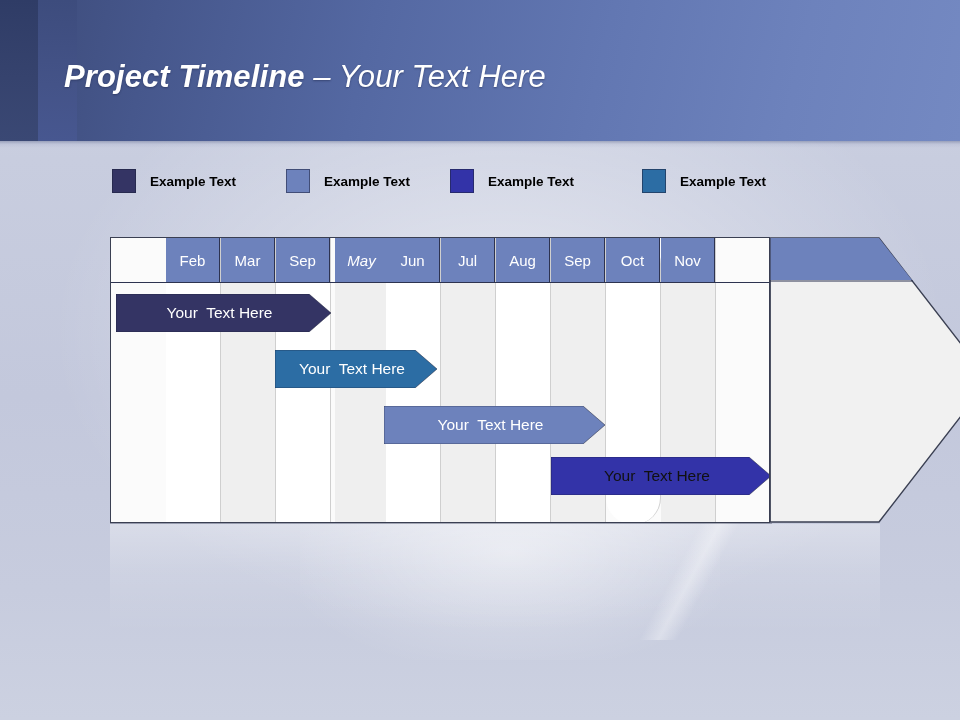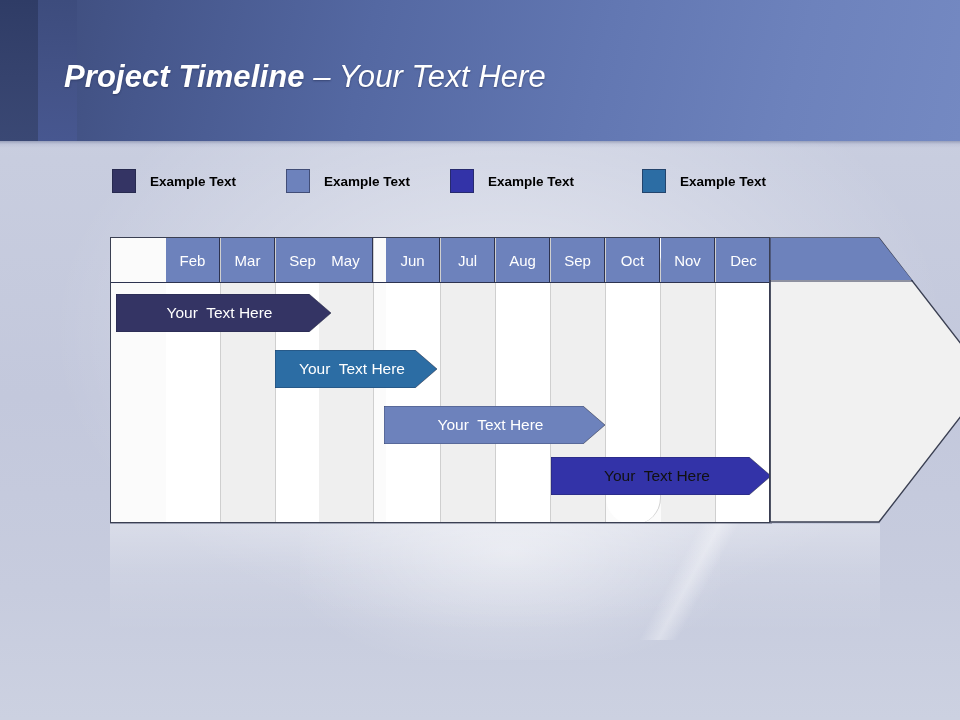--- a/index.html
+++ b/index.html
@@ -244,43 +244,40 @@
 
         <div class="col even" style="left: 55px;">
           <div class="col-head">Feb</div>
         </div>
         <div class="col odd" style="left: 110px;">
           <div class="col-head">Mar</div>
         </div>
         <div class="col even" style="left: 165px;">
           <div class="col-head">Sep</div>
         </div>
-        <div class="col odd" style="left: 208px;">
+        <div class="col odd" style="left: 224px; font-style: italic;">
           <div class="col-head">May</div>
         </div>
         <div class="col even" style="left: 275px;">
           <div class="col-head">Jun</div>
         </div>
         <div class="col odd" style="left: 330px;">
           <div class="col-head">Jul</div>
         </div>
         <div class="col even" style="left: 385px;">
           <div class="col-head">Aug</div>
         </div>
         <div class="col odd" style="left: 440px;">
           <div class="col-head">Sep</div>
         </div>
         <div class="col even" style="left: 495px; border-radius: 26px;">
           <div class="col-head">Oct</div>
         </div>
         <div class="col odd" style="left: 550px;">
           <div class="col-head">Nov</div>
-        </div>
-        <div class="col even last" style="left: 605px;">
-          <div class="col-head">Dec</div>
         </div>
         <div class="bar" style="left: 5px; top: 56px; width: 215px;">
           <svg width="215" height="38" viewBox="0 0 215 38">
             <polygon points="0,0 193,0 215,19 193,38 0,38" fill="#343464" stroke="rgba(25,28,52,0.55)" stroke-width="0.9"></polygon>
           </svg>
           <div class="bar-label light">Your  Text Here</div>
         </div>
         <div class="bar" style="left: 164px; top: 112px; width: 162px;">
           <svg width="162" height="38" viewBox="0 0 162 38">
             <polygon points="0,0 140,0 162,19 140,38 0,38" fill="#2c6da4" stroke="rgba(25,28,52,0.55)" stroke-width="0.9"></polygon>

